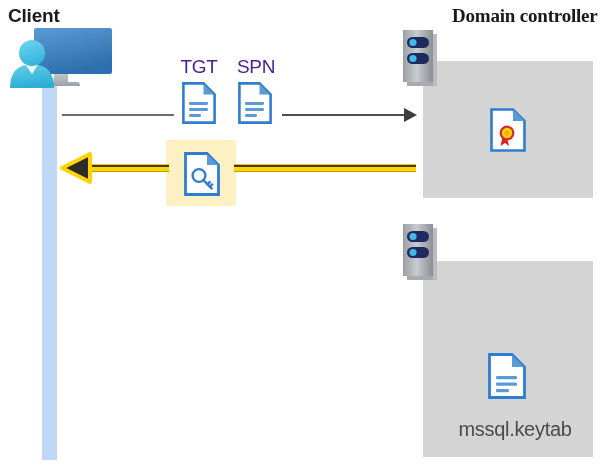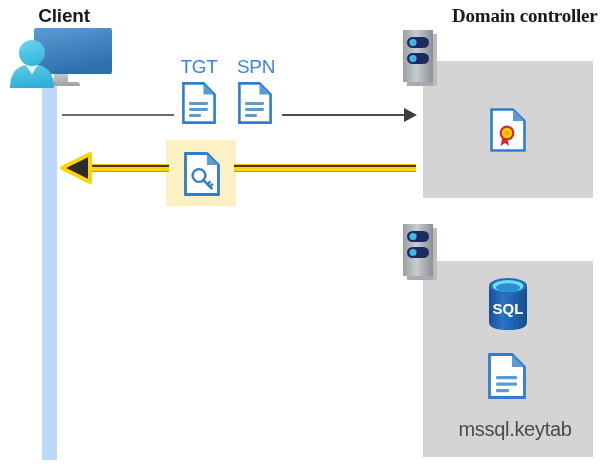--- a/index.html
+++ b/index.html
@@ -21,22 +21,22 @@
 
   
   .title-bold {
     font-weight: bold;
     color: #1a1a1a;
     font-size: 19px;
     line-height: 23px;
     letter-spacing: -0.2px;
   }
   #client-title {
-    left: 1px; top: 4px; width: 126px;
-    text-align: center;
+    left: 8px; top: 4px; width: 126px;
+    text-align: left;
   }
   #dc-title {
     left: 452px; top: 4px; width: 148px;
     text-align: left;
     font-family: Liberation Serif, serif;
   }
   #linux-title {
     left: 452px; top: 226px; width: 148px;
     text-align: left;
   }
@@ -102,21 +102,21 @@
   
   .doc-ico { width: 34px; height: 42px; }
   #tgt-doc { left: 182px; top: 82px; }
   #spn-doc { left: 238px; top: 82px; }
   #key-doc  { left: 184px; top: 152px; width: 36px; height: 44px; }
   #cert-doc { left: 490px; top: 108px; width: 36px; height: 44px; }
   #keytab-doc { left: 488px; top: 353px; width: 38px; height: 46px; }
 
   .doc-label {
     font-size: 19px;
-    color: #3b82f6;
+    color: #4c1d95;
     letter-spacing: -0.3px;
   }
   #tgt-label { left: 170px; top: 56px; width: 58px; text-align: center; }
   #spn-label { left: 226px; top: 56px; width: 60px; text-align: center; }
 
   
   #sql-icon { left: 485px; top: 276px; width: 46px; height: 56px; }
 
   
   #keytab-label {
@@ -212,36 +212,20 @@
       <rect x="1" y="1" width="30" height="52" fill="url(#rackGrad)"></rect>
       <rect x="31" y="5" width="4" height="52" fill="#b9bdc1"></rect>
       <rect x="5" y="53" width="26" height="4" fill="#a7abaf"></rect>
       <rect x="5" y="8" width="22" height="11" rx="5.5" fill="#1f2b5e"></rect>
       <circle cx="11" cy="13.5" r="3.6" fill="#43b9e8"></circle>
       <rect x="5" y="24" width="22" height="11" rx="5.5" fill="#1f2b5e"></rect>
       <circle cx="11" cy="29.5" r="3.6" fill="#43b9e8"></circle>
     </svg>
   </div>
 
-  <div class="abs" id="sql-icon">
-    <svg width="46" height="56" viewBox="0 0 46 56">
-      <defs>
-        <linearGradient id="cylGrad" x1="0" y1="0" x2="1" y2="0">
-          <stop offset="0%" stop-color="#1a4f96"></stop>
-          <stop offset="35%" stop-color="#2a73c4"></stop>
-          <stop offset="100%" stop-color="#12508f"></stop>
-        </linearGradient>
-      </defs>
-      <path d="M4,10 h38 v36 q0,8 -19,8 q-19,0 -19,-8 z" fill="url(#cylGrad)"></path>
-      <ellipse cx="23" cy="10" rx="19" ry="8" fill="#1f6fb8"></ellipse>
-      <ellipse cx="23" cy="10" rx="15.5" ry="6" fill="#6fdaf3"></ellipse>
-      <ellipse cx="23" cy="11.6" rx="12" ry="4.3" fill="#2b8fd0"></ellipse>
-      <text x="23" y="38" font-family="'Liberation Sans',sans-serif" font-size="15" font-weight="bold" fill="#ffffff" text-anchor="middle">SQL</text>
-    </svg>
-  </div>
 
   <div class="abs" id="keytab-doc">
     <svg width="38" height="46" viewBox="0 0 38 46">
       <path d="M1.5,1.5 H24 L36.5,14 V44.5 H1.5 Z" fill="#ffffff" stroke="#2f7dd1" stroke-width="2.8"></path>
       <path d="M24,2 V14 H36 Z" fill="#5b9bd5"></path>
       <rect x="8" y="23" width="21" height="3.2" rx="1.2" fill="#5b9bd5"></rect>
       <rect x="8" y="29.5" width="21" height="3.2" rx="1.2" fill="#5b9bd5"></rect>
       <rect x="8" y="36" width="13" height="3.2" rx="1.2" fill="#5b9bd5"></rect>
     </svg>
   </div>

